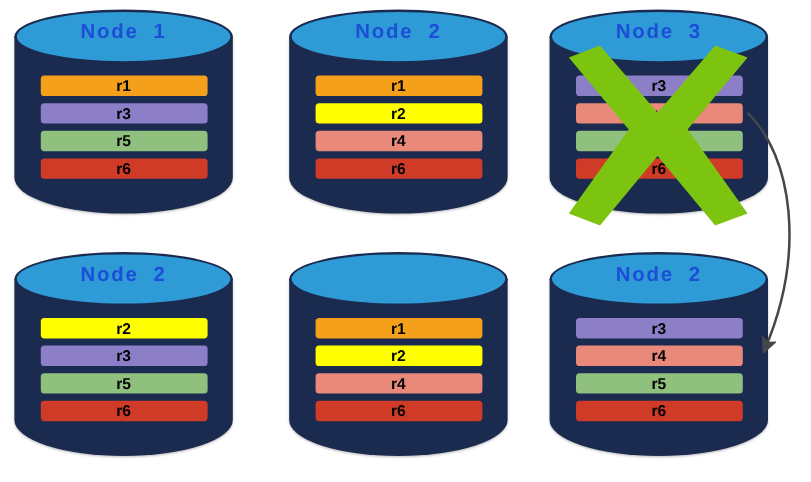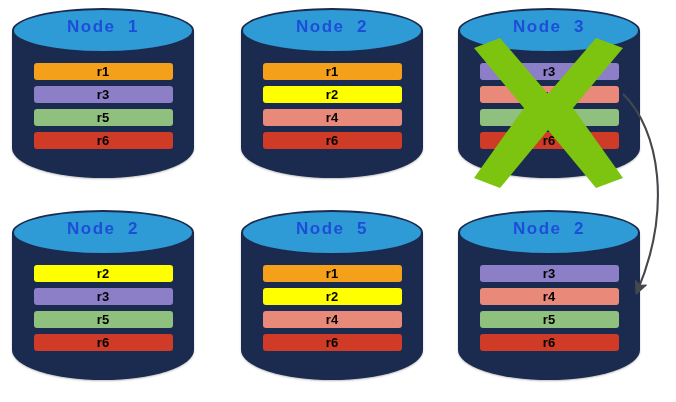--- a/index.html
+++ b/index.html
@@ -150,21 +150,20 @@
       <div class="bar" style="background: rgb(255, 255, 0);">r2</div>
       <div class="bar" style="background: rgb(140, 127, 200);">r3</div>
       <div class="bar" style="background: rgb(144, 192, 126);">r5</div>
       <div class="bar" style="background: rgb(208, 59, 40);">r6</div>
     </div>
   </div>
 
   <div class="node" style="left:241px; top:210px;">
     <div class="cyl-body"></div>
     <div class="cyl-top"></div>
-    <div class="node-label">Node  5</div>
     <div class="bars">
       <div class="bar" style="background: rgb(245, 160, 26);">r1</div>
       <div class="bar" style="background: rgb(255, 255, 0);">r2</div>
       <div class="bar" style="background: rgb(232, 137, 122);">r4</div>
       <div class="bar" style="background: rgb(208, 59, 40);">r6</div>
     </div>
   </div>
 
   <div class="node" style="left:458px; top:210px;">
     <div class="cyl-body"></div>

